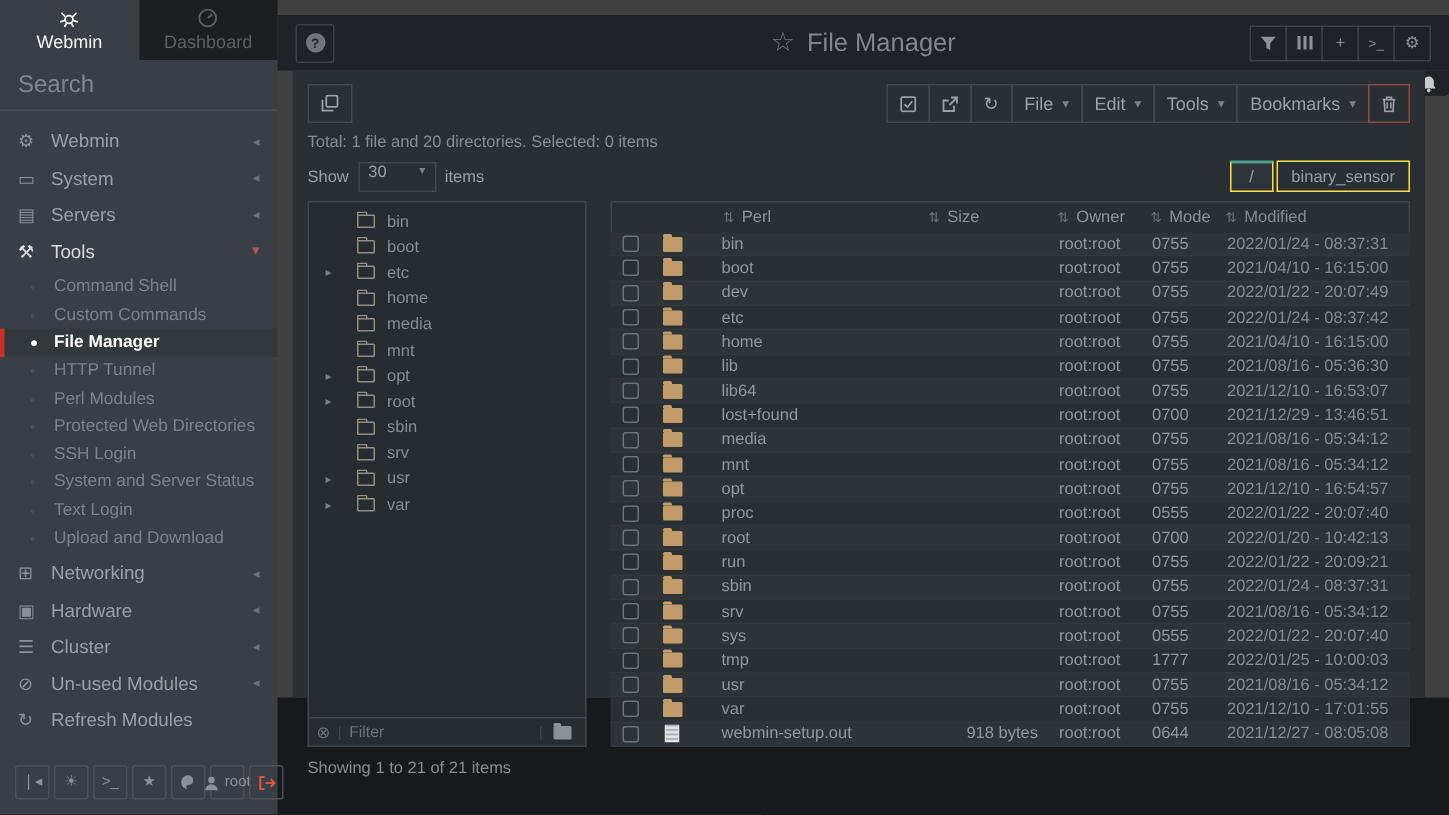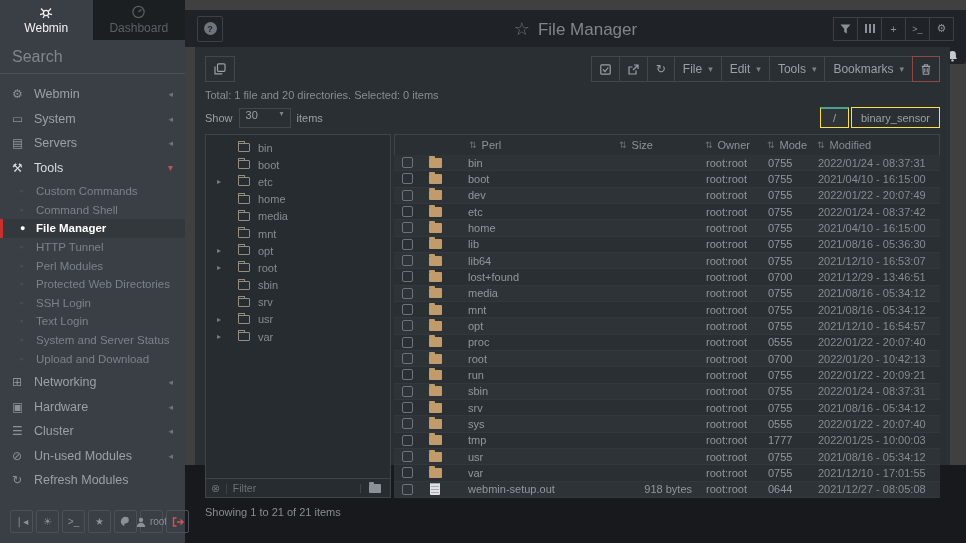--- a/index.html
+++ b/index.html
@@ -59,21 +59,21 @@
   .tb-btn.danger { border-color:#8f4842; }
   .status-line { margin-top:7px; font-size:11px; color:#878d93; }
   .pager-line { margin-top:6px; display:flex; align-items:center; font-size:11px; color:#9aa0a6; }
   .show-select { margin:0 6px; width:52px; height:20px; border:1px solid #41474d; display:flex; padding:0 6px; font-size:11px; color:#9aa0a6; cursor:pointer; }
   .show-select .caret { margin-left:auto; font-size:8px; color:#7b8187; }
   .crumbs { margin-left:auto; display:flex; }
   .crumb { height:21px; border:1px solid #fde047; display:flex; align-items:center; justify-content:center; font-size:11px; color:#9aa0a6; cursor:pointer; }
   .crumb.root { width:29px; border-top:2px solid #4aa08d; background:#2f3439; }
   .crumb.seg { margin-left:2px; padding:0 9px; }
 
-  .panels { margin-top:6px; display:flex; gap:3px; height:364px; }
+  .panels { margin-top:6px; display:flex; gap:16px; height:364px; }
   .tree-panel { width:186px; flex:none; border:1px solid #3e444a; background:#272c31; display:flex; flex-direction:column; }
   .tree-list { flex:1; padding-top:4px; }
   .tree-item { position:relative; display:flex; align-items:center; height:17.2px; padding-left:32px; font-size:11px; color:#868c92; cursor:pointer; }
   .tree-item .tw { position:absolute; left:11px; font-size:8px; color:#777d84; }
   .tree-item .fold-o { margin-right:8px; }
   .fold-o { display:inline-block; width:12px; height:9px; border:1px solid #948d80; border-radius:1px; position:relative; flex:none; }
   .fold-o::before { content:""; position:absolute; top:-3px; left:-1px; width:5px; height:2px; border:1px solid #948d80; border-bottom:none; border-radius:1px 1px 0 0; }
   .filter-bar { flex:none; height:19px; border-top:1px solid #3e444a; display:flex; align-items:center; padding:0 5px; }
   .filter-clear { color:#6c7278; font-size:11px; cursor:pointer; }
   .filter-sep { color:#41474d; margin:0 5px; font-size:10px; }
@@ -167,25 +167,25 @@
           <span class="mi-caret">◂</span>
         </div>
         <div class="menu-item open">
           <span class="mi-icon">⚒</span>
           <span class="mi-label">Tools</span>
           <span class="mi-caret">▾</span>
         </div>
         <div class="submenu">
           <div class="sub-item">
             <span class="bullet">◦</span>
+            <span>Command Shell</span>
+          </div>
+          <div class="sub-item">
+            <span class="bullet">◦</span>
             <span>Custom Commands</span>
-          </div>
-          <div class="sub-item">
-            <span class="bullet">◦</span>
-            <span>Command Shell</span>
           </div>
           <div class="sub-item active">
             <span class="bullet">●</span>
             <span>File Manager</span>
           </div>
           <div class="sub-item">
             <span class="bullet">◦</span>
             <span>HTTP Tunnel</span>
           </div>
           <div class="sub-item">
@@ -195,25 +195,25 @@
           <div class="sub-item">
             <span class="bullet">◦</span>
             <span>Protected Web Directories</span>
           </div>
           <div class="sub-item">
             <span class="bullet">◦</span>
             <span>SSH Login</span>
           </div>
           <div class="sub-item">
             <span class="bullet">◦</span>
+            <span>System and Server Status</span>
+          </div>
+          <div class="sub-item">
+            <span class="bullet">◦</span>
             <span>Text Login</span>
-          </div>
-          <div class="sub-item">
-            <span class="bullet">◦</span>
-            <span>System and Server Status</span>
           </div>
           <div class="sub-item">
             <span class="bullet">◦</span>
             <span>Upload and Download</span>
           </div>
         </div>
         <div class="menu-item">
           <span class="mi-icon">⊞</span>
           <span class="mi-label">Networking</span>
           <span class="mi-caret">◂</span>

